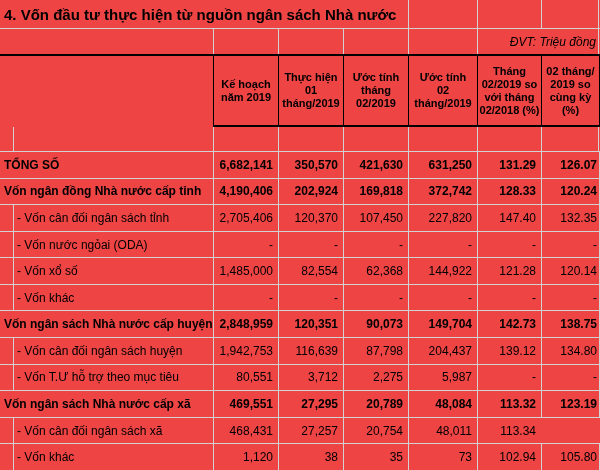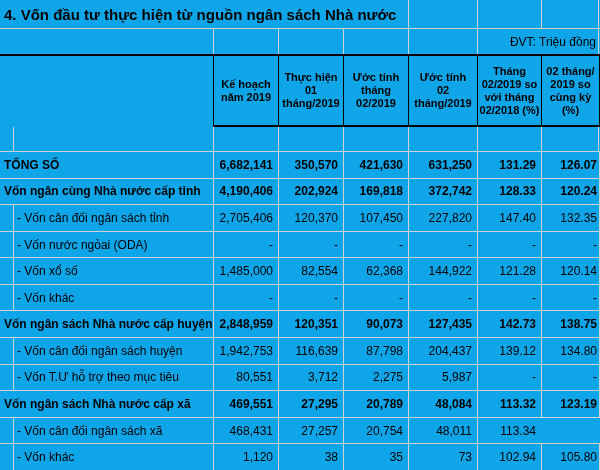--- a/index.html
+++ b/index.html
@@ -1,17 +1,17 @@
 <!DOCTYPE html>
 <html><head>
 <meta charset="utf-8">
 <style>
   html,body{margin:0;padding:0;background:#fff;}
   .sheet{
-    position:relative;width:600px;height:470px;background:#0ea5e9;
+    position:relative;width:600px;height:470px;background:#ef4444;
     font-family:"Liberation Sans","DejaVu Sans",sans-serif;color:#000;
     overflow:hidden;
   }
   
   .title-row{
     position:absolute;top:0;left:0;width:600px;height:29px;
     display:flex;align-items:center;padding-left:4px;box-sizing:border-box;
     font-weight:bold;font-size:15px;white-space:nowrap;
     background:
       linear-gradient(#d2d2d2,#d2d2d2) 408px 0/1px 100% no-repeat,
@@ -25,20 +25,21 @@
     position:absolute;top:29px;left:0;width:600px;height:25px;
     display:flex;align-items:center;justify-content:flex-end;
     padding-right:4px;box-sizing:border-box;font-size:12px;
     background:
       linear-gradient(#d2d2d2,#d2d2d2) 213px 0/1px 100% no-repeat,
       linear-gradient(#d2d2d2,#d2d2d2) 278px 0/1px 100% no-repeat,
       linear-gradient(#d2d2d2,#d2d2d2) 343px 0/1px 100% no-repeat,
       linear-gradient(#d2d2d2,#d2d2d2) 408px 0/1px 100% no-repeat,
       linear-gradient(#d2d2d2,#d2d2d2) 477px 0/1px 100% no-repeat,
       linear-gradient(#d2d2d2,#d2d2d2) 598px 0/1px 100% no-repeat;
+    font-style: italic;
   }
   .rule-top{position:absolute;left:0;top:54px;width:600px;height:2px;background:#000;}
   .rule-header{position:absolute;left:213px;top:125px;width:387px;height:2px;background:#000;}
   
   .hdr{position:absolute;top:56px;left:0;width:600px;height:69px;display:flex;}
   .hlabel{width:213px;box-sizing:border-box;}
   .hcell{
     box-sizing:border-box;display:flex;align-items:center;justify-content:center;
     text-align:center;white-space:pre-line;font-weight:bold;
     font-size:11px;line-height:13px;border-left:1px solid #000;padding:0 1px;
@@ -112,21 +113,21 @@
       <div class="row total">
         <div class="lab">TỔNG SỐ</div>
         <div class="val c0">6,682,141</div>
         <div class="val c1">350,570</div>
         <div class="val c2">421,630</div>
         <div class="val c3">631,250</div>
         <div class="val c4">131.29</div>
         <div class="val c5 last">126.07</div>
       </div>
       <div class="row group">
-        <div class="lab">Vốn ngân cùng Nhà nước cấp tỉnh</div>
+        <div class="lab">Vốn ngân đồng Nhà nước cấp tỉnh</div>
         <div class="val c0">4,190,406</div>
         <div class="val c1">202,924</div>
         <div class="val c2">169,818</div>
         <div class="val c3">372,742</div>
         <div class="val c4">128.33</div>
         <div class="val c5 last">120.24</div>
       </div>
       <div class="row sub">
         <div class="lab">- Vốn cân đối ngân sách tỉnh</div>
         <div class="val c0">2,705,406</div>
@@ -161,21 +162,21 @@
         <div class="val c2">-</div>
         <div class="val c3">-</div>
         <div class="val c4">-</div>
         <div class="val c5 last">-</div>
       </div>
       <div class="row group">
         <div class="lab">Vốn ngân sách Nhà nước cấp huyện</div>
         <div class="val c0">2,848,959</div>
         <div class="val c1">120,351</div>
         <div class="val c2">90,073</div>
-        <div class="val c3">127,435</div>
+        <div class="val c3">149,704</div>
         <div class="val c4">142.73</div>
         <div class="val c5 last">138.75</div>
       </div>
       <div class="row sub">
         <div class="lab">- Vốn cân đối ngân sách huyện</div>
         <div class="val c0">1,942,753</div>
         <div class="val c1">116,639</div>
         <div class="val c2">87,798</div>
         <div class="val c3">204,437</div>
         <div class="val c4">139.12</div>

